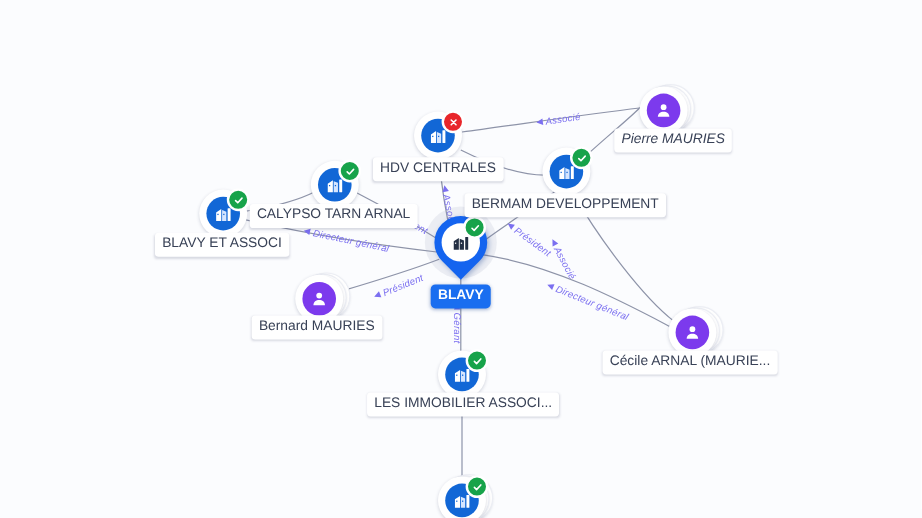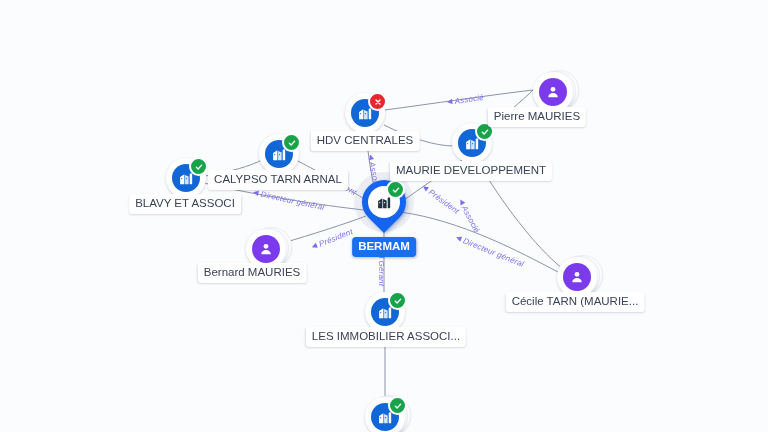--- a/index.html
+++ b/index.html
@@ -395,24 +395,24 @@
     <circle cx="12" cy="8" r="3.6"></circle>
     <path d="M4.8 20c0-4 3.3-6.4 7.2-6.4s7.2 2.4 7.2 6.4H4.8z"></path>
   </svg>
               </div>
             </div>
           </div>
         </div>
       </div>
     </div>
   <div id="caption-layer">
-      <div class="caption selected" style="left: 384px; top: 237px;">BERMAM</div>
+      <div class="caption selected" style="left: 384px; top: 237px;">BLAVY</div>
       <div class="caption" style="left: 365px; top: 131px;">HDV CENTRALES</div>
-      <div class="caption" style="left: 471px; top: 161px;">MAURIE DEVELOPPEMENT</div>
+      <div class="caption" style="left: 471px; top: 161px;">BERMAM DEVELOPPEMENT</div>
       <div class="caption" style="left: 278px; top: 170px;">CALYPSO TARN ARNAL</div>
       <div class="caption" style="left: 185px; top: 194px;">BLAVY ET ASSOCI</div>
       <div class="caption" style="left: 386px; top: 327px;">LES IMMOBILIER ASSOCI...</div>
-      <div class="caption" style="left: 537px; top: 107px;">Pierre MAURIES</div>
-      <div class="caption" style="left: 252px; top: 263px;">Bernard MAURIES</div>
-      <div class="caption" style="left: 575px; top: 292px;">Cécile TARN (MAURIE...</div>
+      <div class="caption" style="left: 561px; top: 107px; font-style: italic;">Pierre MAURIES</div>
+      <div class="caption" style="left: 264px; top: 263px;">Bernard MAURIES</div>
+      <div class="caption" style="left: 575px; top: 292px;">Cécile ARNAL (MAURIE...</div>
     </div>
 
 </div>
 
 </body></html>

